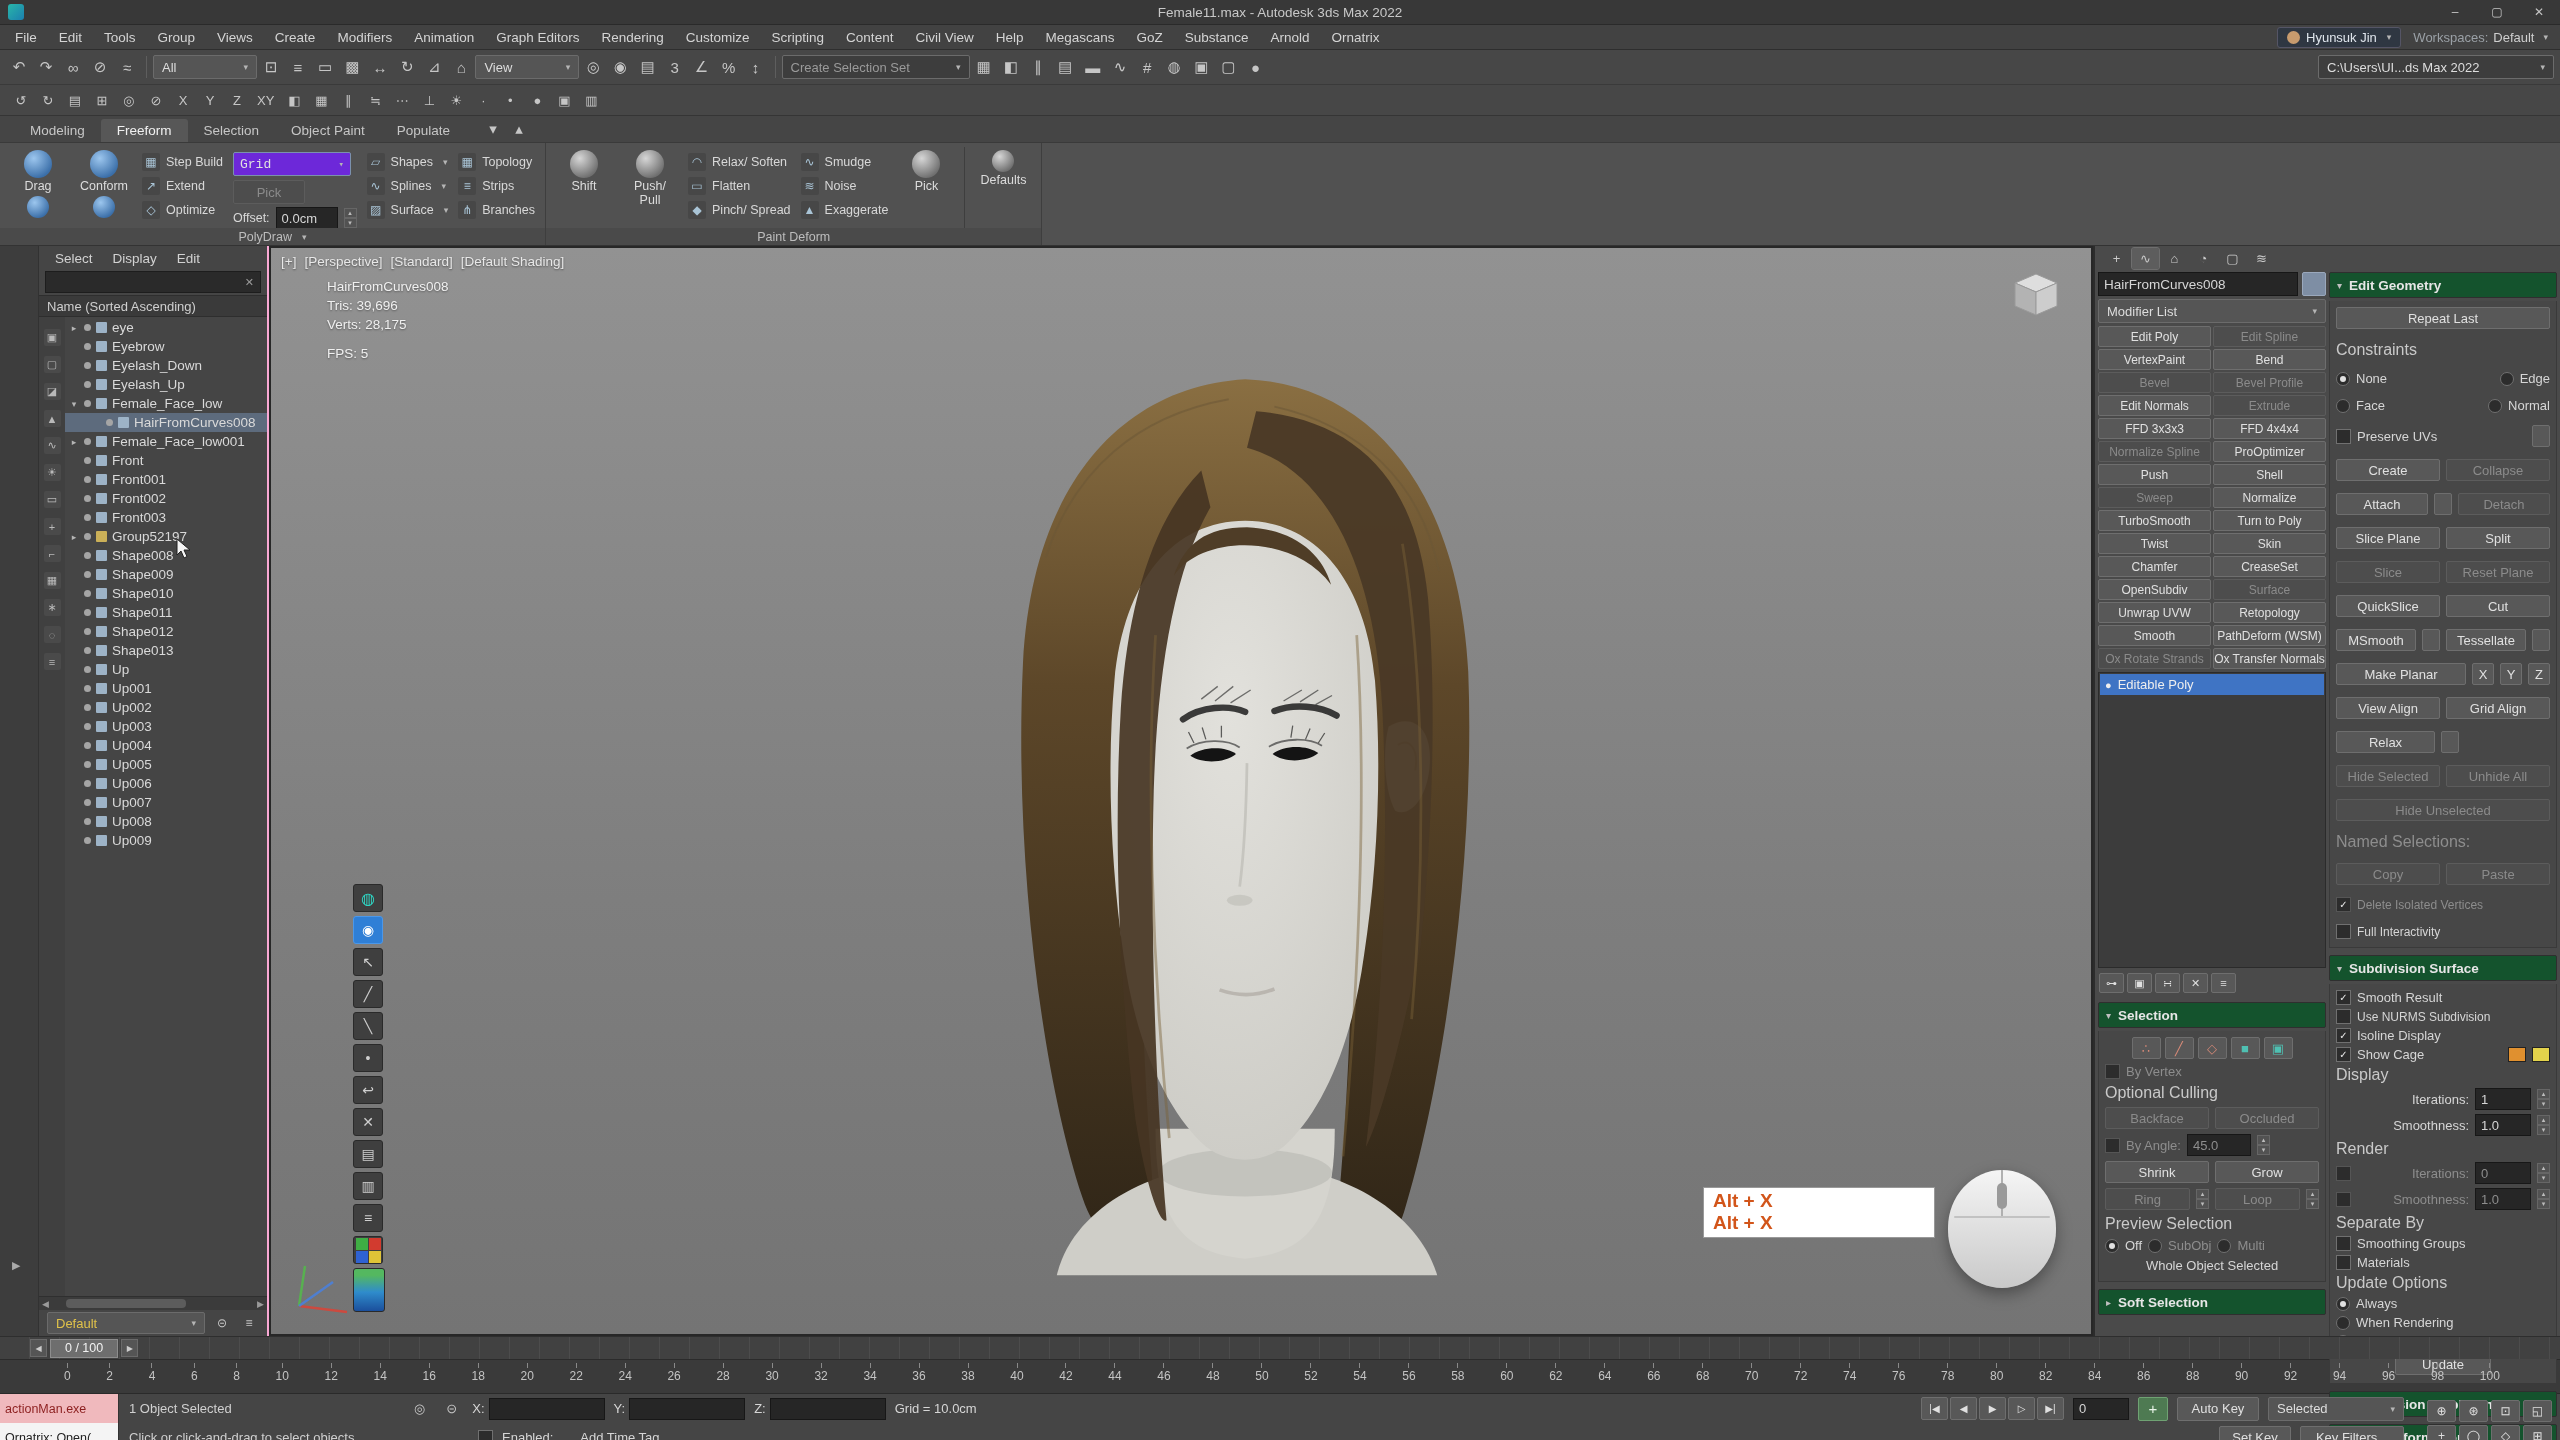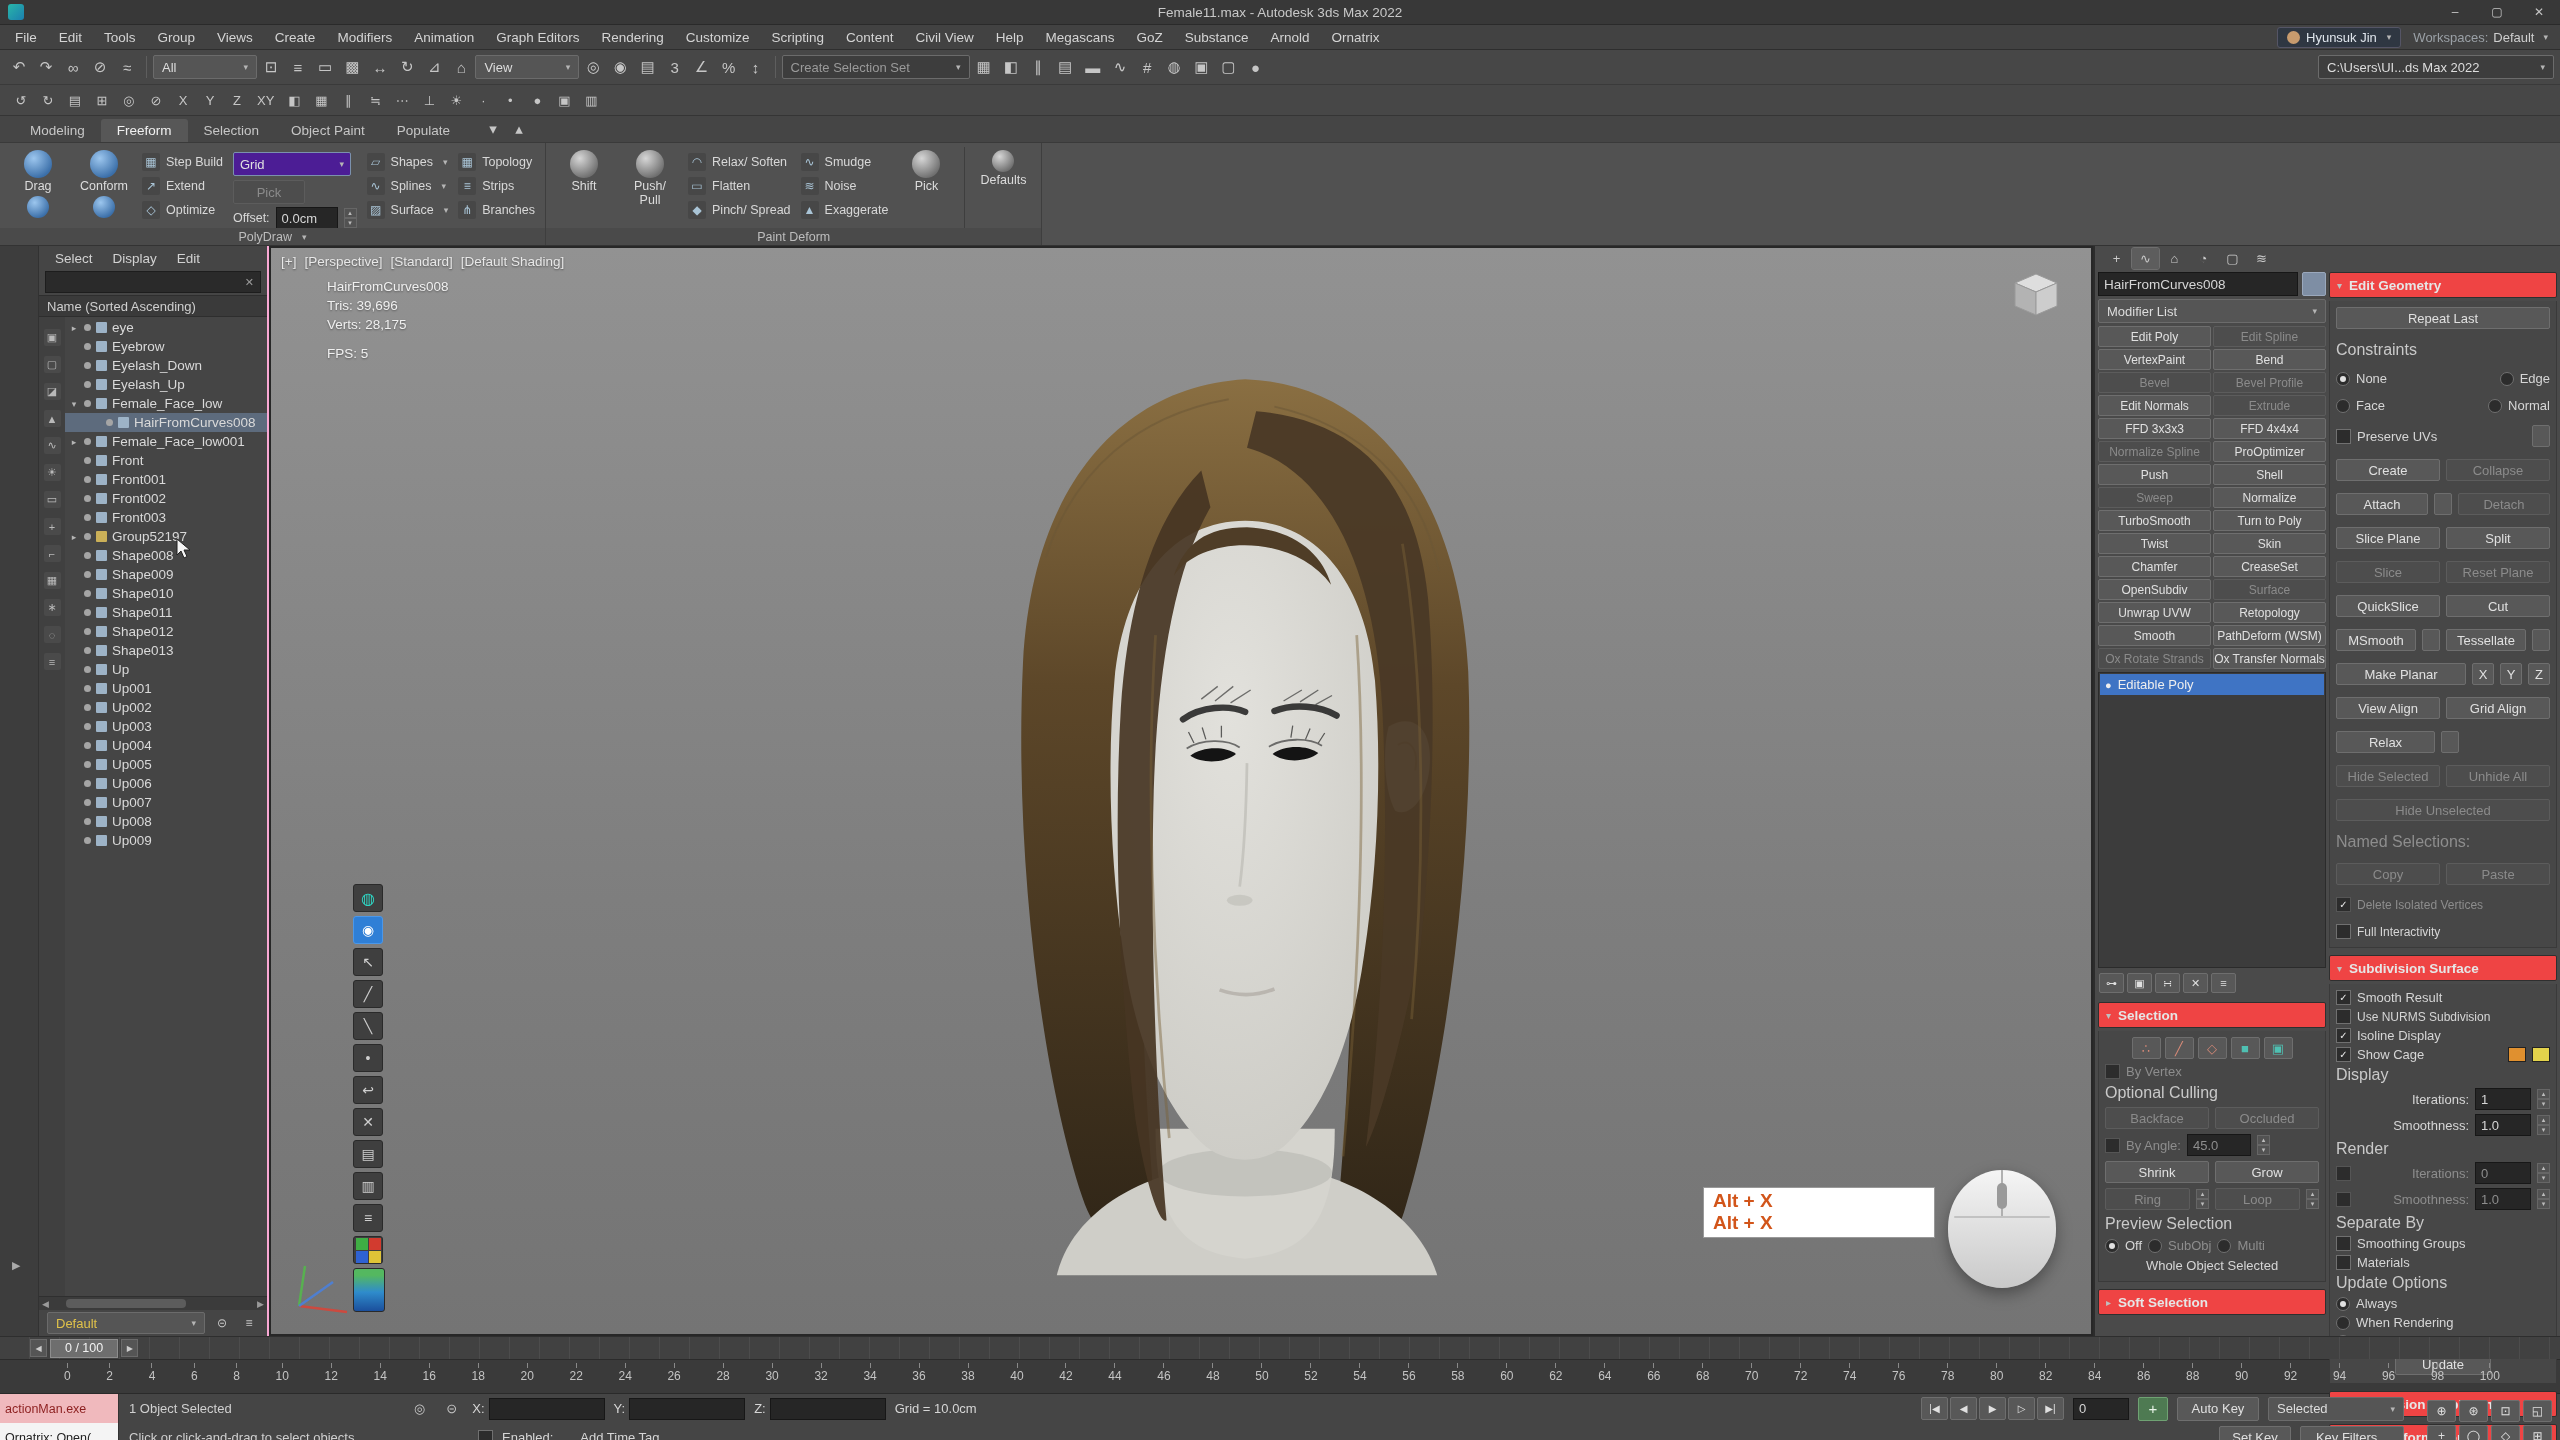--- a/index.html
+++ b/index.html
@@ -44,21 +44,21 @@
   .bigico.gray{background:radial-gradient(circle at 35% 30%,#d6d6d6,#6f6f6f 75%);}
   .bigico.sm{width:22px;height:22px;}
   .rlbl{font-size:12.5px;color:#dcdcdc;text-align:center;line-height:1.1;}
   .rrows{display:flex;flex-direction:column;gap:4px;padding-top:5px;}
   .rrow{display:flex;align-items:center;gap:6px;font-size:12.5px;color:#d8d8d8;height:20px;white-space:nowrap;}
   .rico{width:18px;height:18px;display:flex;align-items:center;justify-content:center;color:#a9c4d6;font-size:12px;background:#474747;border-radius:2px;flex:none;}
   
   .btn{background:#585858;border:1px solid #6e6e6e;border-radius:2px;color:#e0e0e0;font-size:13px;height:22px;
        display:flex;align-items:center;justify-content:center;padding:0 6px;font-family:inherit;white-space:nowrap;}
   .btn.dis{color:#8b8b8b;background:#4d4d4d;border-color:#5c5c5c;}
-  .btn.hl{background:#4c1d95;border-color:#7b91ad;}
+  .btn.hl{background:#6d28d9;border-color:#7b91ad;font-family:Liberation Mono, monospace;}
   .fld{background:#262626;border:1px solid #171717;color:#d6d6d6;height:20px;display:flex;align-items:center;padding:0 5px;font-size:13px;}
   .spin{width:13px;height:20px;display:flex;flex-direction:column;flex:none;}
   .spin i{flex:1;background:#525252;border:1px solid #666;font-style:normal;font-size:7px;color:#bbb;display:flex;align-items:center;justify-content:center;}
   .chk{width:13px;height:13px;background:#2c2c2c;border:1px solid #707070;display:inline-flex;align-items:center;justify-content:center;font-size:10px;color:#e8e8e8;flex:none;}
   .chk.c::after{content:"✓";}
   .chk.dim{border-color:#555;}
   .rad{width:12px;height:12px;border-radius:50%;background:#2c2c2c;border:1px solid #707070;display:inline-flex;align-items:center;justify-content:center;flex:none;}
   .rad.c::after{content:"";width:6px;height:6px;border-radius:50%;background:#e0e0e0;}
   .lab{color:#d6d6d6;font-size:13px;white-space:nowrap;}
   .lab.dis{color:#8d8d8d;}
@@ -125,21 +125,21 @@
   .colorsw{width:22px;height:22px;background:#7e8ea4;border:1px solid #9aa8bc;border-radius:2px;flex:none;}
   .mgrid{display:flex;flex-direction:column;gap:2px;}
   .mbrow{display:flex;gap:2px;}
   .mbtn{flex:1;height:21px;font-size:12px;padding:0 2px;overflow:hidden;}
   .stack{height:292px;background:#3c3c3c;border:1px solid #2b2b2b;padding:1px;}
   .srow{height:21px;display:flex;align-items:center;gap:6px;padding:0 5px;font-size:13px;color:#eee;}
   .srow.sel{background:#3f74c4;}
   .srow .eye{font-size:11px;}
   .stack-icons{display:flex;gap:3px;padding:2px 1px;}
   .sico{width:25px;height:20px;font-size:11px;}
-  .ro-h{height:24px;background:#ef4444;border:1px solid #2f2f2f;border-radius:2px;display:flex;align-items:center;gap:7px;padding:0 7px;color:#e6e6e6;font-weight:bold;font-size:13.5px;margin-top:4px;}
+  .ro-h{height:24px;background:#14532d;border:1px solid #2f2f2f;border-radius:2px;display:flex;align-items:center;gap:7px;padding:0 7px;color:#e6e6e6;font-weight:bold;font-size:13.5px;margin-top:4px;}
   .ro-h::before{content:"▾";font-size:10px;color:#bfbfbf;font-weight:normal;}
   .ro-h.cl::before{content:"▸";}
   .robody{background:#474747;border:1px solid #3a3a3a;border-top:none;padding:6px 6px 8px;display:flex;flex-direction:column;gap:5px;}
   .frow{display:flex;align-items:center;gap:6px;}
   .frow .fl1{flex:1;}
   .sub-ico-row{display:flex;gap:4px;justify-content:center;}
   .subico{width:29px;height:22px;font-size:13px;}
   .subico.red{color:#d88a78;}
   .subico.teal{color:#4fc0b2;}
   .glab{font-size:16px;color:#c9c9c9;}

